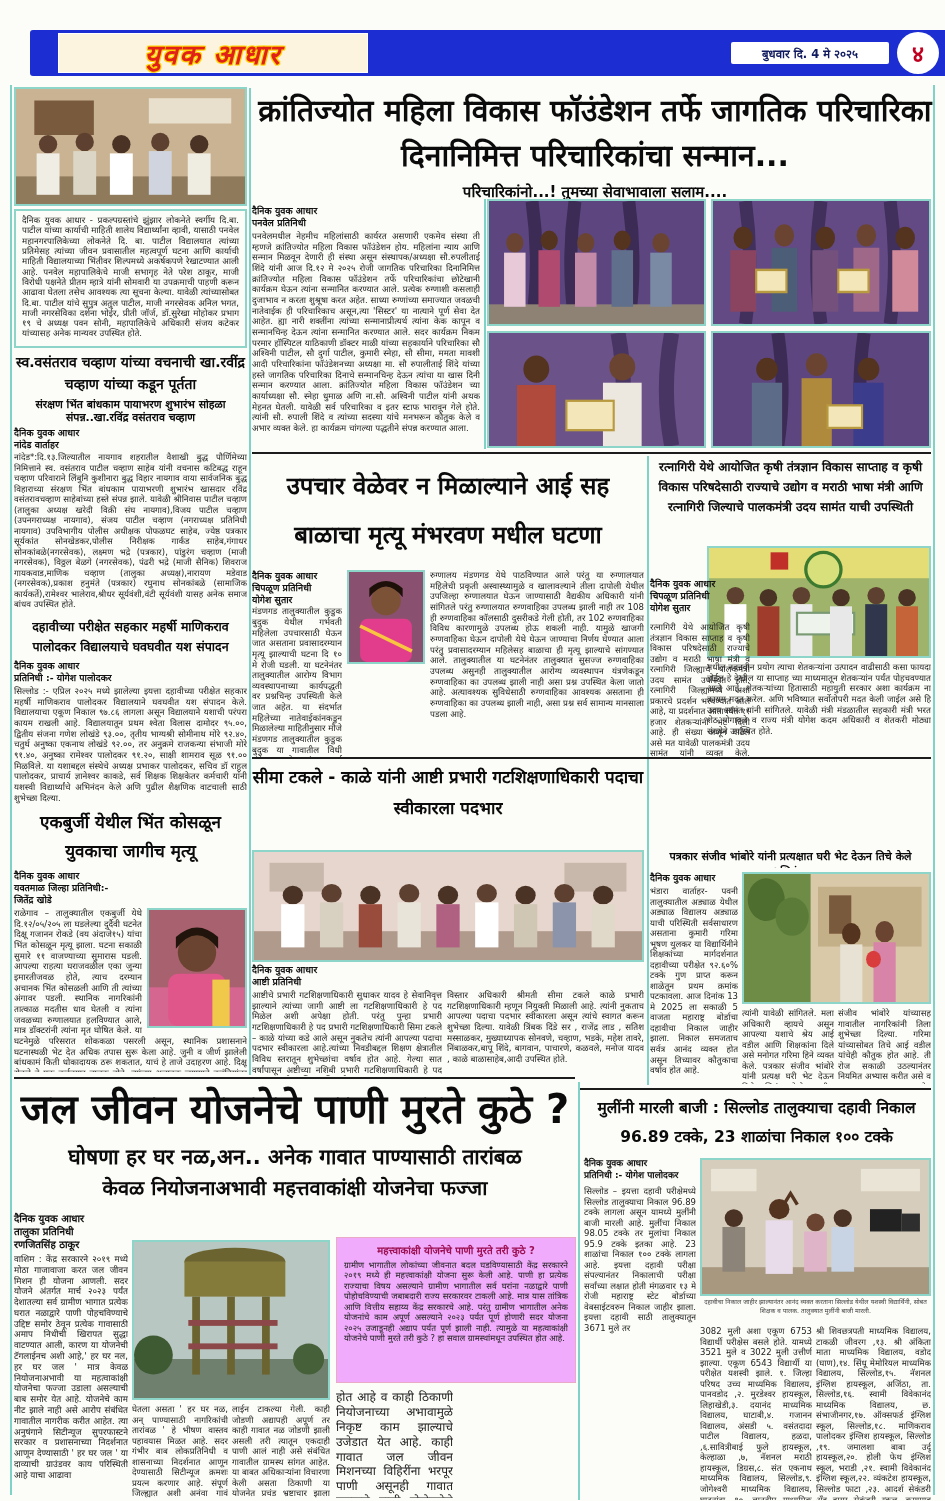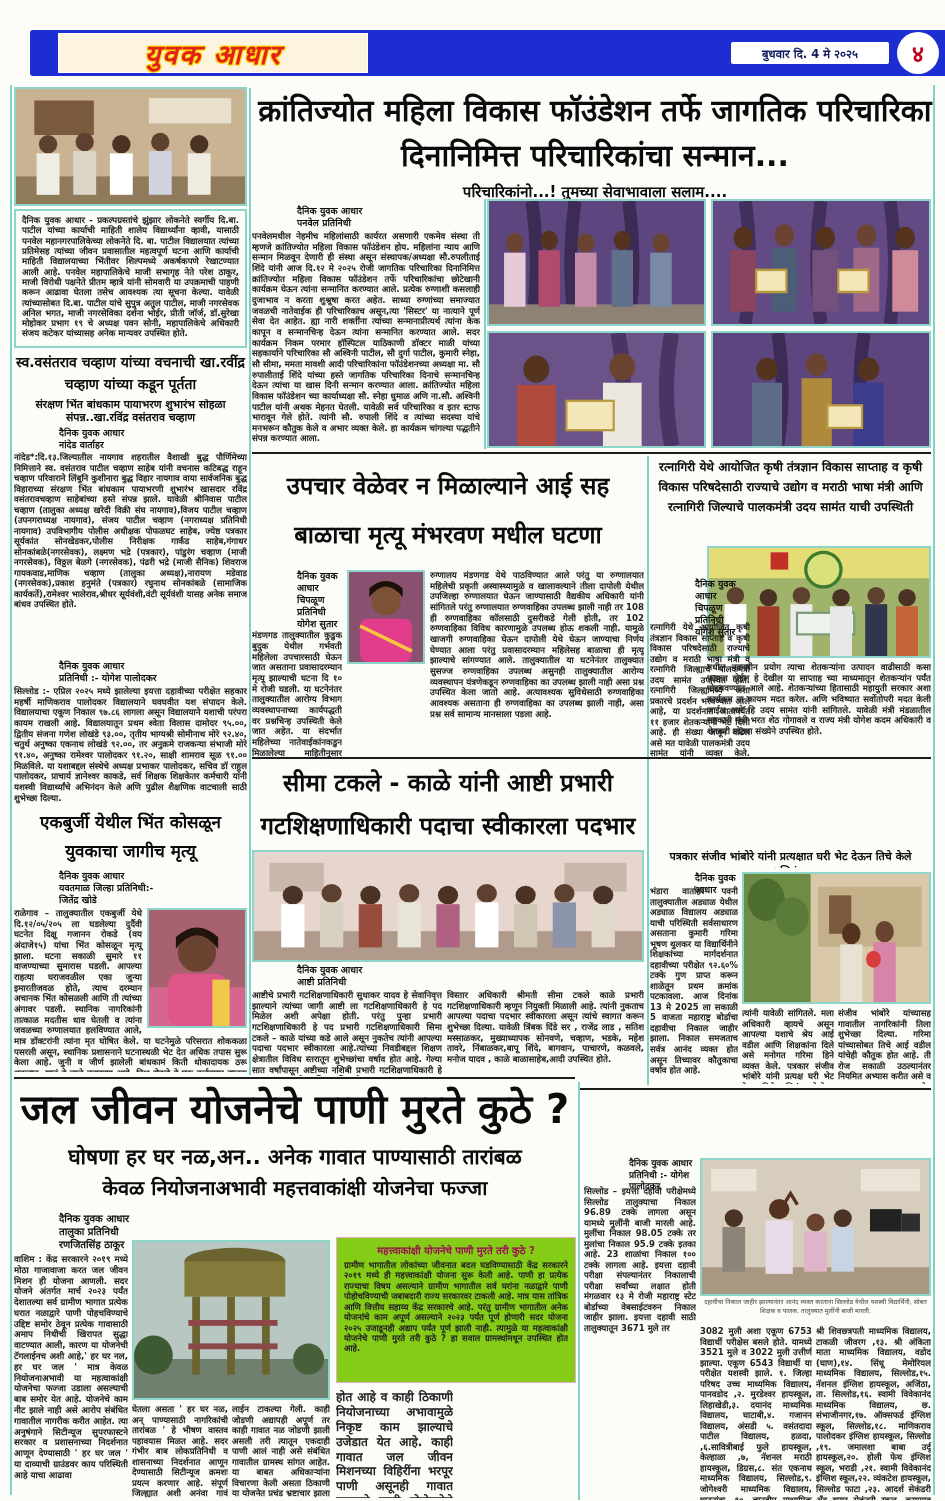--- a/index.html
+++ b/index.html
@@ -1,36 +1,36 @@
 <!DOCTYPE html>
 <html><head>
 <meta charset="utf-8">
 <style>
   html,body{margin:0;padding:0;background:#e9e9e4;}
   .page{position:relative;width:945px;height:1501px;background:#fcfcf8;overflow:hidden;
         font-family:"DejaVu Sans","Liberation Sans",sans-serif;color:#141414;}
   .abs{position:absolute;box-sizing:border-box;}
   .hl{font-weight:800;text-align:center;color:#0b0b0b;}
-  .body-txt{font-size:8.8px;line-height:1.24;text-align:justify;overflow:hidden;color:#222;font-weight:bold;}
+  .body-txt{font-size:8.8px;line-height:1.24;text-align:justify;overflow:hidden;color:#222;}
   .byline{font-weight:bold;font-size:9.3px;line-height:1.3;color:#111;}
-  .byline span{display:block;padding-left:45px;}
+  .byline span{display:block;}
   .photo{position:absolute;box-sizing:border-box;border:2px solid #8ed5c9;overflow:hidden;background:#bbb;}
   .photo svg{width:100%;height:100%;display:block;}
   .rule-h{position:absolute;background:#1c1c1c;height:2px;}
   .rule-v{position:absolute;background:#7fd2c6;width:2px;}
   .header-bar{background:#1c2ed2;border-radius:3px;}
   .logo-box{background:#fdf4df;border:1px solid #ffffff;display:flex;align-items:center;justify-content:center;}
   .logo-text{font-size:27px;font-weight:800;font-style:italic;color:#e0211a;letter-spacing:2px;
              text-shadow:1px 1px 0 #ffd400,-1px -1px 0 #ffd400,1px -1px 0 #ffd400,-1px 1px 0 #ffd400;}
   .date-box{background:#ffffff;border-radius:2px;display:flex;align-items:center;justify-content:center;
             font-size:11.5px;font-weight:bold;color:#101a5e;}
   .page-circle{background:#ffffff;border-radius:50%;display:flex;align-items:center;justify-content:center;
                font-size:23px;font-weight:800;color:#c00020;}
   .caption-box{border:2px solid #8ed5c9;padding:4px 6px;}
-  .pink-box{background:#84cc16;border:1px solid #e9a9c7;padding:5px 7px;}
+  .pink-box{background:#f0abfc;border:1px solid #e9a9c7;padding:5px 7px;}
   .pink-title{font-size:10px;font-weight:800;text-align:center;color:#9c0f52;margin-bottom:3px;}
   .float-photo{float:right;border:2px solid #8ed5c9;margin:0 0 4px 5px;overflow:hidden;}
   .float-photo svg{width:100%;height:100%;display:block;}
   .clip{overflow:hidden;}
 </style>
 </head>
 <body>
 
 <div class="page">
 
@@ -78,20 +78,21 @@
   <div class="abs caption-box body-txt clip" style="left:14px;top:209px;width:233px;height:139px;font-size:8.6px;line-height:1.2;">दैनिक युवक आधार - प्रकल्पग्रस्तांचे झुंझार लोकनेते स्वर्गीय दि.बा. पाटील यांच्या कार्याची माहिती शालेय विद्यार्थ्यांना व्हावी, यासाठी पनवेल महानगरपालिकेच्या लोकनेते दि. बा. पाटील विद्यालयात त्यांच्या प्रतिमेसह त्यांच्या जीवन प्रवासातील महत्वपूर्ण घटना आणि कार्याची माहिती विद्यालयाच्या भिंतीवर शिल्पमध्ये अकर्षकपणे रेखाटण्यात आली आहे. पनवेल महापालिकेचे माजी सभागृह नेते परेश ठाकूर, माजी विरोधी पक्षनेते प्रीतम म्हात्रे यांनी सोमवारी या उपक्रमाची पाहणी करून आढावा घेतला तसेच आवश्यक त्या सूचना केल्या. यावेळी त्यांच्यासोबत दि.बा. पाटील यांचे सुपुत्र अतुल पाटील, माजी नगरसेवक अनिल भगत, माजी नगरसेविका दर्शना भोईर, प्रीती जॉर्ज, डॉ.सुरेखा मोहोकर प्रभाग १९ चे अध्यक्ष पवन सोनी, महापालिकेचे अधिकारी संजय कटेकर यांच्यासह अनेक मान्यवर उपस्थित होते.</div>
 
   <div class="abs hl clip" style="left:14px;top:352px;width:233px;height:46px;font-size:14px;line-height:1.55;">स्व.वसंतराव चव्हाण यांच्या वचनाची खा.रवींद्र चव्हाण यांच्या कडून पूर्तता</div>
   <div class="abs hl clip" style="left:14px;top:399px;width:233px;height:27px;font-size:10.8px;line-height:1.2;font-weight:700;">संरक्षण भिंत बांधकाम पायाभरण शुभारंभ सोहळा संपन्न..खा.रविंद्र वसंतराव चव्हाण</div>
   <div class="abs byline" style="left:14px;top:427px;width:233px;">
     <span>दैनिक युवक आधार</span>
     <span>नांदेड वार्ताहर</span>
   </div>
   <div class="abs body-txt clip" style="left:14px;top:452px;width:233px;height:162px;font-size:8.5px;">नांदेड*:दि.१३.जिल्यातील नायगाव शहरातील वैशाखी बुद्ध पौर्णिमेच्या निमित्ताने स्व. वसंतराव पाटील चव्हाण साहेब यांनी वचनास कटिबद्ध राहून चव्हाण परिवाराने लिंबुनि कुशीनारा बुद्ध विहार नायगाव वाया सार्वजनिक बुद्ध विहाराच्या संरक्षण भिंत बांधकाम पायाभरणी शुभारंभ खासदार रविंद्र वसंतरावचव्हाण साहेबांच्या हस्ते संपन्न झाले. यावेळी श्रीनिवास पाटील चव्हाण (तालुका अध्यक्ष खरेदी विक्री संघ नायगाव),विजय पाटील चव्हाण (उपनगराध्यक्ष नायगाव), संजय पाटील चव्हाण (नगराध्यक्ष प्रतिनिधी नायगाव) उपविभागीय पोलीस अधीक्षक पोफळघट साहेब, ज्येष्ठ पत्रकार सूर्यकांत सोनखेडकर,पोलीस निरीक्षक गार्कंड साहेब,गंगाधर सोनकांबळे(नगरसेवक), लक्ष्मण भद्रे (पत्रकार), पांडुरंग चव्हाण (माजी नगरसेवक), विठ्ठल बेळगे (नगरसेवक), पंढरी भद्रे (माजी सैनिक) शिवराज गायकवाड,माणिक चव्हाण (तालुका अध्यक्ष),नारायण मडेवाड (नगरसेवक),प्रकाश हनुमंते (पत्रकार) रघुनाथ सोनकांबळे (सामाजिक कार्यकर्ते),रामेश्वर भालेराव,श्रीधर सूर्यवंशी,वंटी सूर्यवंशी यासह अनेक समाज बांधव उपस्थित होते.</div>
 
+  <div class="abs hl clip" style="left:14px;top:617px;width:233px;height:42px;font-size:12.5px;line-height:1.6;">दहावीच्या परीक्षेत सहकार महर्षी माणिकराव पालोदकर विद्यालयाचे घवघवीत यश संपादन</div>
   <div class="abs byline" style="left:14px;top:660px;width:233px;">
     <span>दैनिक युवक आधार</span>
     <span>प्रतिनिधी :- योगेश पालोदकर</span>
   </div>
   <div class="abs body-txt clip" style="left:14px;top:686px;width:233px;height:118px;font-size:8.6px;">सिल्लोड :- एप्रिल २०२५ मध्ये झालेल्या इयत्ता दहावीच्या परीक्षेत सहकार महर्षी माणिकराव पालोदकर विद्यालयाने घवघवीत यश संपादन केले. विद्यालयाचा एकूण निकाल ९७.८६ लागला असून विद्यालयाने यशाची परंपरा कायम राखली आहे. विद्यालयातून प्रथम श्वेता विलास दामोदर ९५.००, द्वितीय संजना गणेश लोखंडे ९३.००, तृतीय भाग्यश्री सोमीनाथ मोरे ९२.४०, चतुर्थ अनुष्का एकनाथ लोखंडे ९२.००, तर अनुक्रमे राजकन्या संभाजी मोरे ९१.४०, अनुष्का रामेश्वर पालोदकर ९१.२०, साक्षी शामराव सूळ ९१.०० मिळविले. या यशाबद्दल संस्थेचे अध्यक्ष प्रभाकर पालोदकर, सचिव डॉ राहुल पालोदकर, प्राचार्य ज्ञानेश्वर काकडे, सर्व शिक्षक शिक्षकेतर कर्मचारी यांनी यशस्वी विद्यार्थ्यांचे अभिनंदन केले अणि पुढील शैक्षणिक वाटचाली साठी शुभेच्छा दिल्या.</div>
 
   <div class="abs hl clip" style="left:14px;top:808px;width:233px;height:60px;font-size:17px;line-height:1.7;">एकबुर्जी येथील भिंत कोसळून युवकाचा जागीच मृत्यू</div>
   <div class="abs byline" style="left:14px;top:870px;width:233px;">
     <span>दैनिक युवक आधार</span>
     <span>यवतमाळ जिल्हा प्रतिनिधी:-</span>
@@ -222,21 +223,21 @@
     </svg>
   </div>
   <div class="abs byline" style="left:650px;top:578px;width:95px;">
     <span>दैनिक युवक आधार</span>
     <span>चिपळूण प्रतिनिधी</span>
     <span>योगेश सुतार</span>
   </div>
   <div class="abs body-txt clip" style="left:650px;top:622px;width:100px;height:136px;font-size:8.5px;">रत्नागिरी येथे आयोजित कृषी तंत्रज्ञान विकास साप्ताह व कृषी विकास परिषदेसाठी राज्याचे उद्योग व मराठी भाषा मंत्री व रत्नागिरी जिल्ह्याचे पालकमंत्री उदय सामंत उपस्थित होते. रत्नागिरी जिल्ह्यामध्ये अशा प्रकारचे प्रदर्शन भरवण्यात आले आहे, या प्रदर्शनात आतापर्यंत ११ हजार शेतकऱ्यांनी भेट दिली आहे. ही संख्या अजून वाढेल असे मत यावेळी पालकमंत्री उदय सामंत यांनी व्यक्त केले. शेतकऱ्यांच हित डोळ्यासमोर ठेऊन भविष्यात अशा प्रदर्शनांची संख्या वाढवली जाईल असे मत यावेळी मंत्री उदय सामंत यांनी व्यक्त केले. याचा नक्की फायदा माझ्या मतदारसंघातील शेतकऱ्यांना नियोजन केल्यामुळेच होईल. या प्रदर्शनाच उत्कृष्ट आयोजकाकडेही कौतुक केले. शेती मधील विविध तंत्रज्ञानाचा परिचय कृषी तंत्रज्ञान विस्तार साप्ताह च्या माध्यमातून शेतकऱ्यांना झाला आहे. शेती</div>
   <div class="abs body-txt clip" style="left:707px;top:662px;width:224px;height:96px;font-size:8.6px;">मधील नवनवीन प्रयोग त्याचा शेतकऱ्यांना उत्पादन वाढीसाठी कसा फायदा होईल हे देखील या साप्ताह च्या माध्यमातून शेतकऱ्यांन पर्यंत पोहचवण्यात आले आहे. शेतकऱ्यांच्या हितासाठी महायुती सरकार अशा कार्यक्रम ना कायम मदत करेल. अणि भविष्यात सर्वोतोपरी मदत केली जाईल असे हि उदय सामंत यांनी सांगितले. यावेळी मंत्री मंडळातील सहकारी मंत्री भरत शेठ गोगावले व राज्य मंत्री योगेश कदम अधिकारी व शेतकरी मोठ्या संख्येने उपस्थित होते.</div>
 
-  <div class="abs hl clip" style="left:252px;top:762px;width:392px;height:84px;font-size:24px;line-height:1.8;">सीमा टकले - काळे यांनी आष्टी प्रभारी गटशिक्षणाधिकारी पदाचा स्वीकारला पदभार</div>
+  <div class="abs hl clip" style="left:252px;top:762px;width:392px;height:84px;font-size:17px;line-height:1.8;">सीमा टकले - काळे यांनी आष्टी प्रभारी गटशिक्षणाधिकारी पदाचा स्वीकारला पदभार</div>
   <div class="photo" style="left:252px;top:850px;width:392px;height:112px;">
     <svg viewBox="0 0 100 30" preserveAspectRatio="none">
       <rect width="100" height="30" fill="#e7d6ce"></rect>
         <rect y="22" width="100" height="8" fill="#b09a8c"></rect>
       <rect x="4" y="3" width="14" height="8" fill="#c8b8ac"></rect>
         <rect x="80" y="3" width="16" height="8" fill="#c8b8ac"></rect>
       <circle cx="10" cy="12" r="2.6" fill="#4a3325"></circle>
         <rect x="7" y="14.5" width="6" height="12" fill="#ffffff"></rect>
       <circle cx="20" cy="11.5" r="2.6" fill="#5d4030"></circle>
         <rect x="17" y="14" width="6" height="12.5" fill="#d8d0c0"></rect>
@@ -311,20 +312,21 @@
     </svg>
   </div>
   <div class="abs body-txt clip" style="left:132px;top:1404px;width:96px;height:94px;font-size:8.5px;">घेतला असता ' हर घर नळ, अन् पाण्यासाठी नागरिकांची तारांबळ ' हे भीषण वास्तव पहावयास मिळत आहे. सदर गंभीर बाब लोकप्रतिनिधी व शासनाच्या निदर्शनात आणून देण्यासाठी सिटीन्यूज क्रमशः प्रयत्न करणार आहे. संपूर्ण जिल्ह्यात अशी अनंवा गावं आहेत, जिथे जिथे पाण्याच्या टाक्या बांधल्या, पाईप</div>
   <div class="abs body-txt clip" style="left:232px;top:1404px;width:98px;height:94px;font-size:8.5px;">लाईन टाकल्या गेली. काही जोडणी अद्यापही अपूर्ण तर काही गावात नळ जोडणी झाली असली तरी त्यातून एकदाही पाणी आलं नाही असे संबंधित गावातील ग्रामस्थ सांगत आहेत. या बाबत अधिकाऱ्यांना विचारणा केली असता ठिकाणी या योजनेत प्रचंड भ्रष्टाचार झाला असल्याच्या तक्रारी येत आहेत.</div>
   <div class="abs pink-box clip" style="left:336px;top:1237px;width:240px;height:146px;">
     <div class="pink-title">महत्त्वाकांक्षी योजनेचे पाणी मुरते तरी कुठे ?</div>
     <div class="body-txt" style="font-size:8.4px;">ग्रामीण भागातील लोकांच्या जीवनात बदल घडविण्यासाठी केंद्र सरकारने २०१९ मध्ये ही महत्त्वाकांक्षी योजना सुरू केली आहे. पाणी हा प्रत्येक राज्याचा विषय असल्याने ग्रामीण भागातील सर्व घरांना नळाद्वारे पाणी पोहोचविण्याची जबाबदारी राज्य सरकारवर टाकली आहे. मात्र यास तांत्रिक आणि वित्तीय सहाय्य केंद्र सरकारचे आहे. परंतु ग्रामीण भागातील अनेक योजनांचे काम अपूर्ण असल्याने २०२३ पर्यंत पूर्ण होणारी सदर योजना २०२५ उजाडूनही अद्याप पर्यंत पूर्ण झाली नाही. त्यामुळे या महत्वाकांक्षी योजनेचे पाणी मुरते तरी कुठे ? हा सवाल ग्रामस्थांमधून उपस्थित होत आहे.</div>
   </div>
   <div class="abs body-txt clip" style="left:336px;top:1390px;width:117px;height:108px;font-size:12px;">होत आहे व काही ठिकाणी नियोजनाच्या अभावामुळे निकृष्ट काम झाल्याचे उजेडात येत आहे. काही गावात जल जीवन मिशनच्या विहिरींना भरपूर पाणी असूनही गावात नळाद्वारे पाणी पोहोचलेले नाही.</div>
 
+  <div class="abs hl clip" style="left:582px;top:1094px;width:349px;height:62px;font-size:15.5px;line-height:1.85;">मुलींनी मारली बाजी : सिल्लोड तालुक्याचा दहावी निकाल 96.89 टक्के, 23 शाळांचा निकाल १०० टक्के</div>
   <div class="abs byline" style="left:584px;top:1158px;width:112px;font-size:9px;">
     <span>दैनिक युवक आधार</span>
     <span>प्रतिनिधी :- योगेश पालोदकर</span>
   </div>
   <div class="abs body-txt clip" style="left:584px;top:1186px;width:112px;height:314px;font-size:8.5px;">सिल्लोड – इयत्ता दहावी परीक्षेमध्ये सिल्लोड तालुक्याचा निकाल 96.89 टक्के लागला असून यामध्ये मुलींनी बाजी मारली आहे. मुलींचा निकाल 98.05 टक्के तर मुलांचा निकाल 95.9 टक्के इतका आहे. 23 शाळांचा निकाल १०० टक्के लागला आहे. इयत्ता दहावी परीक्षा संपल्यानंतर निकालाची परीक्षा सर्वांच्या लक्षात होती मंगळवार १३ मे रोजी महाराष्ट्र स्टेट बोर्डाच्या वेबसाईटवरुन निकाल जाहीर झाला. इयत्ता दहावी साठी तालुक्यातून 3671 मुले तर</div>
   <div class="photo" style="left:700px;top:1158px;width:231px;height:138px;">
     <svg viewBox="0 0 100 60" preserveAspectRatio="none">
       <rect width="100" height="60" fill="#d6cdbd"></rect>
         <rect y="48" width="100" height="12" fill="#a89880"></rect>
       <rect x="4" y="4" width="20" height="10" fill="#eae4d6"></rect>

